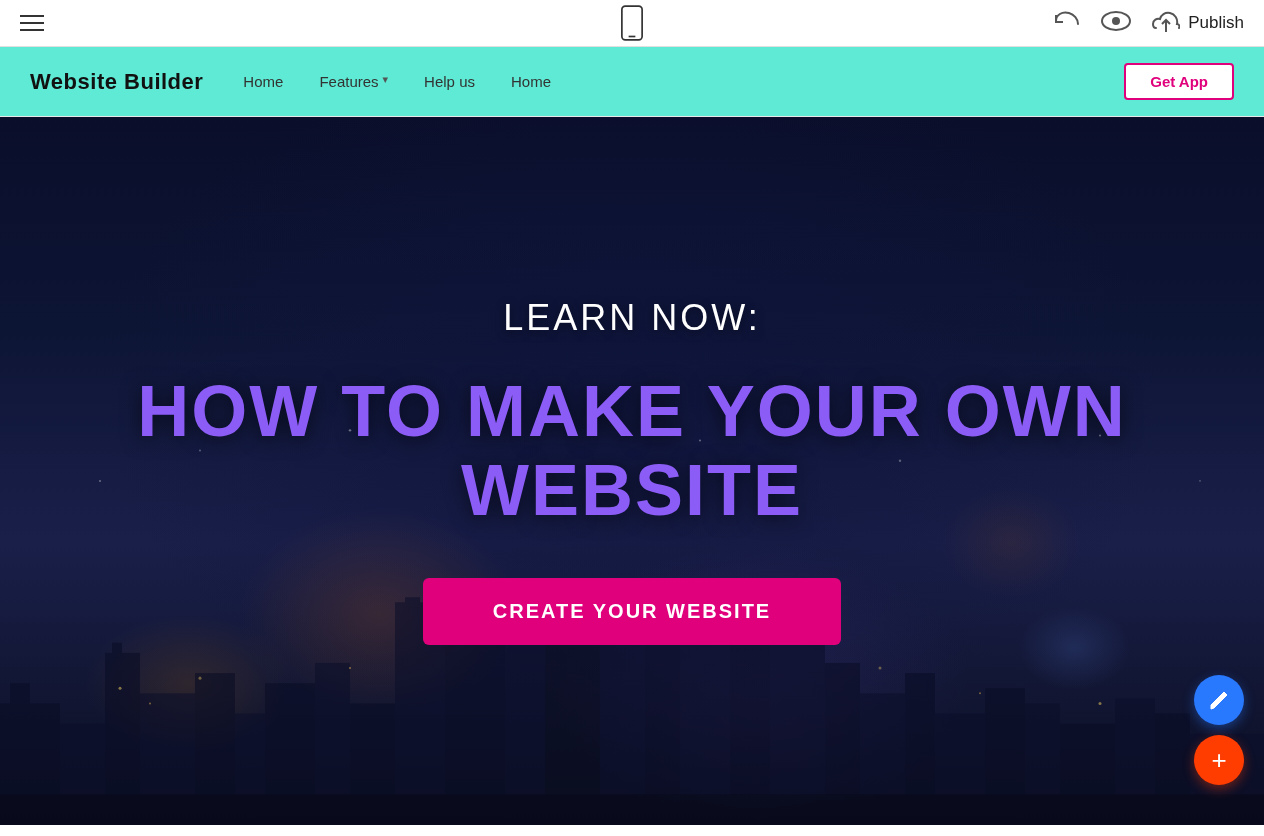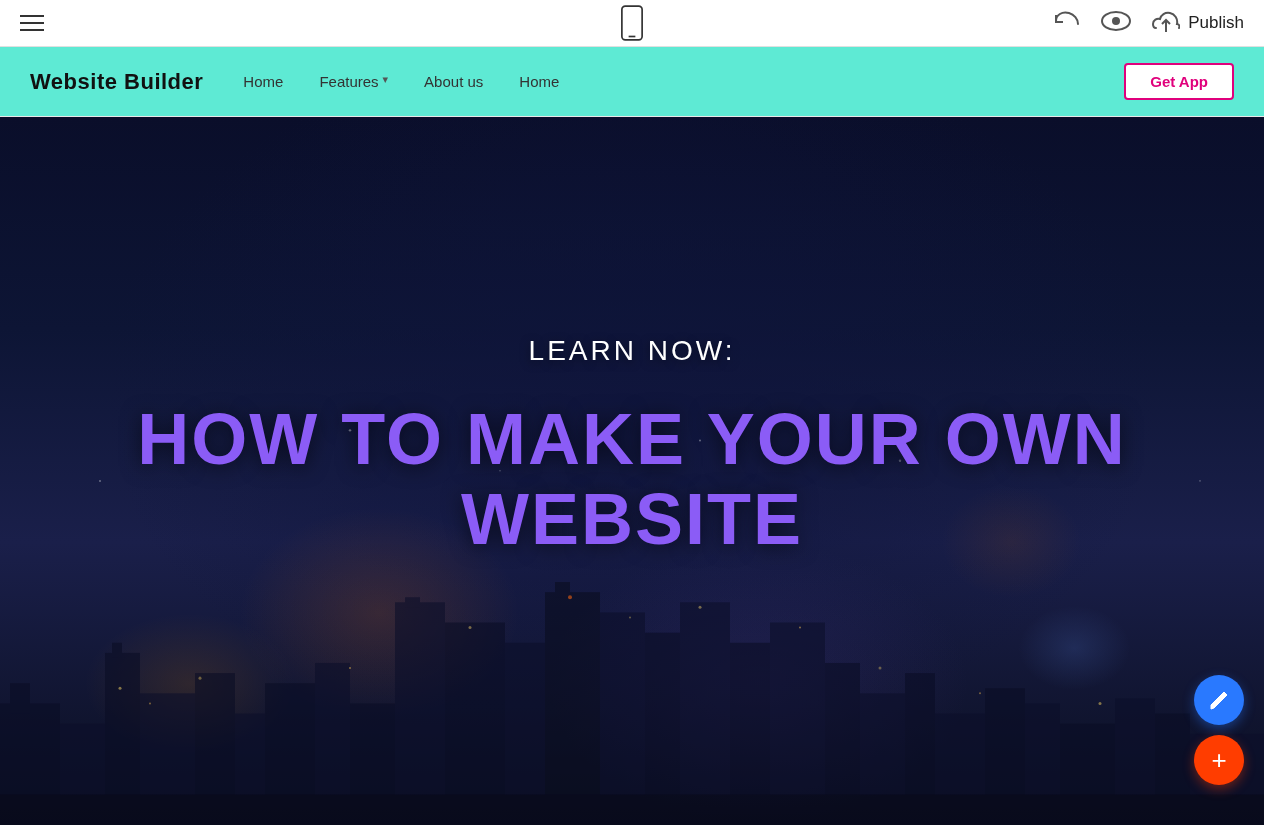--- a/index.html
+++ b/index.html
@@ -153,21 +153,21 @@
         radial-gradient(ellipse 80px 60px at 85% 75%, rgba(100,150,255,0.15) 0%, transparent 70%);
       z-index: 0;
     }
     .hero-content {
       position: relative;
       z-index: 1;
       text-align: center;
       width: 100%;
     }
     .hero-subtitle {
-      font-size: 28px;
+      font-size: 36px;
       font-weight: 400;
       color: #fff;
       letter-spacing: 3px;
       margin-bottom: 33px;
       text-shadow: 0 2px 10px rgba(0,0,0,0.5);
     }
     .hero-title {
       font-size: 72px;
       font-weight: 900;
       color: #8b5cf6;
@@ -288,21 +288,21 @@
   <div class="site-title">Website Builder</div>
   <div class="nav-links">
     <a class="nav-link">
       <span>Home</span>
     </a>
     <a class="nav-link">
       <span>Features</span>
       <span class="chevron">▾</span>
     </a>
     <a class="nav-link">
-      <span>About us</span>
+      <span>Help us</span>
     </a>
     <a class="nav-link">
       <span>Home</span>
     </a>
   </div>
   <button class="get-app-btn">Get App</button>
 </div>
 
 <div class="hero">
   <div class="hero-bg"></div>
@@ -374,20 +374,21 @@
     <circle cx="500" cy="70" r="0.8" fill="rgba(255,255,255,0.5)"></circle>
     <circle cx="700" cy="40" r="1" fill="rgba(255,255,255,0.6)"></circle>
     <circle cx="900" cy="60" r="1.2" fill="rgba(255,255,255,0.5)"></circle>
     <circle cx="1100" cy="35" r="1" fill="rgba(255,255,255,0.7)"></circle>
     <circle cx="1200" cy="80" r="0.8" fill="rgba(255,255,255,0.5)"></circle>
   </svg>
 
   <div class="hero-content">
     <div class="hero-subtitle">LEARN NOW:</div>
     <div class="hero-title">HOW TO MAKE YOUR OWN WEBSITE</div>
+    <button class="hero-cta">CREATE YOUR WEBSITE</button>
   </div>
 
   <div class="fab-container">
     <button class="fab-blue">
       <svg width="22" height="22" viewBox="0 0 22 22" fill="none">
         <path d="M3 16L14 5L17 8L6 19L3 20L3 16Z" fill="white" stroke="white" stroke-width="1"></path>
         <path d="M14 5L16 3L19 6L17 8" fill="white" stroke="white" stroke-width="1"></path>
       </svg>
     </button>
     <button class="fab-red">

